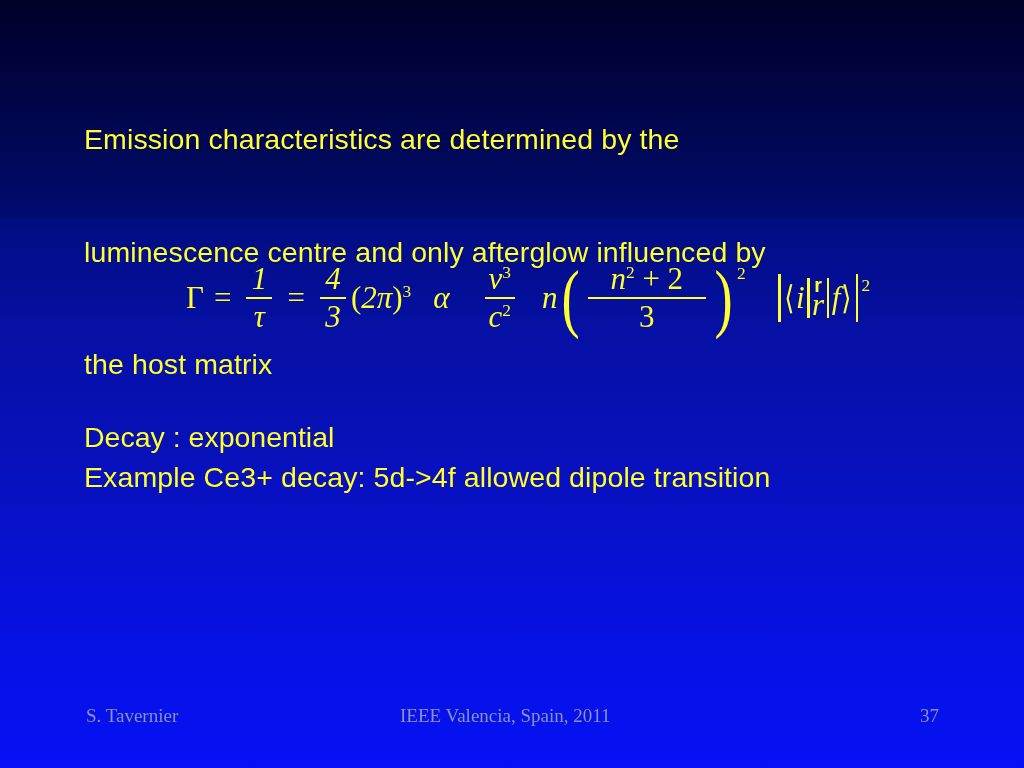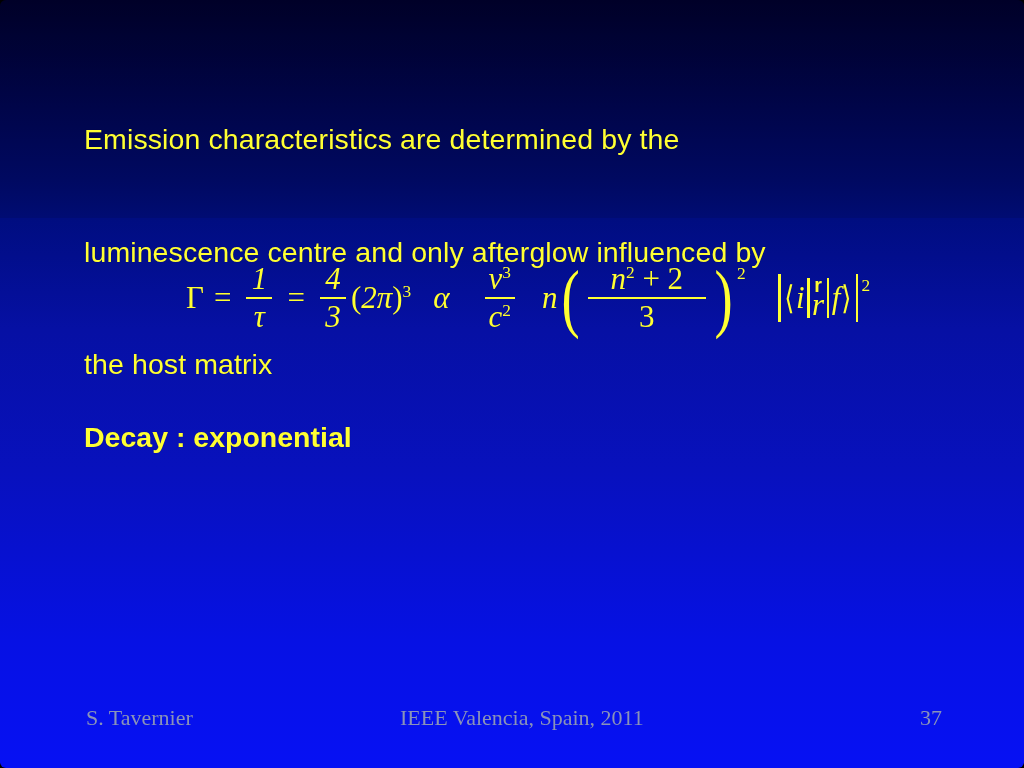--- a/index.html
+++ b/index.html
@@ -19,21 +19,20 @@
     overflow: hidden;
     
     background: linear-gradient(to bottom,
         #000033 0px,
         #000a6e 180px,
         #000d80 218px,
         #0610a4 330px,
         #0811bd 470px,
         #0611e4 640px,
         #0611f4 768px);
-    border-radius: 6px;
   }
 
   
   #title-band {
     position: absolute;
     left: 0;
     top: 0;
     width: 1024px;
     height: 218px;
     background: linear-gradient(to bottom,
@@ -159,52 +158,52 @@
   }
 
   
   #body-block {
     position: absolute;
     left: 84px;
     top: 418px;
     width: 900px;
     font-size: 28.5px;
     line-height: 38px;
-    font-weight: bold;
   }
   #body-block .line { white-space: pre; }
   .ind-but { padding-left: 200px; }
   .ind-arrow { padding-left: 303px; }
 
   
   #footer {
     position: absolute;
     left: 0;
     top: 700px;
     width: 1024px;
     height: 34px;
     font-family: "Liberation Serif", serif;
-    font-size: 22px;
+    font-size: 19px;
     color: #8a93b8;
   }
   #footer .f-left  { position: absolute; left: 86px;  top: 5px; }
   #footer .f-mid   { position: absolute; left: 400px; top: 5px; text-align: center; }
   #footer .f-right { position: absolute; left: 920px; top: 5px; }
 </style>
 </head>
 <body>
 
 <div id="slide">
 
   <div id="title-band"></div>
 
   <div id="title-block" class="ytext">
     <div>Emission characteristics are determined by the</div>
     <div>luminescence centre and only afterglow influenced by</div>
     <div>the host matrix</div>
+    <div>Example Ce3+ decay: 5d-&gt;4f  allowed dipole transition</div>
   </div>
 
   <div id="equation">
 
     <span class="up">Γ</span>
     <span class="gap-s"></span>
     <span class="up">=</span>
     <span class="gap-s"></span>
 
     <span class="frac">

